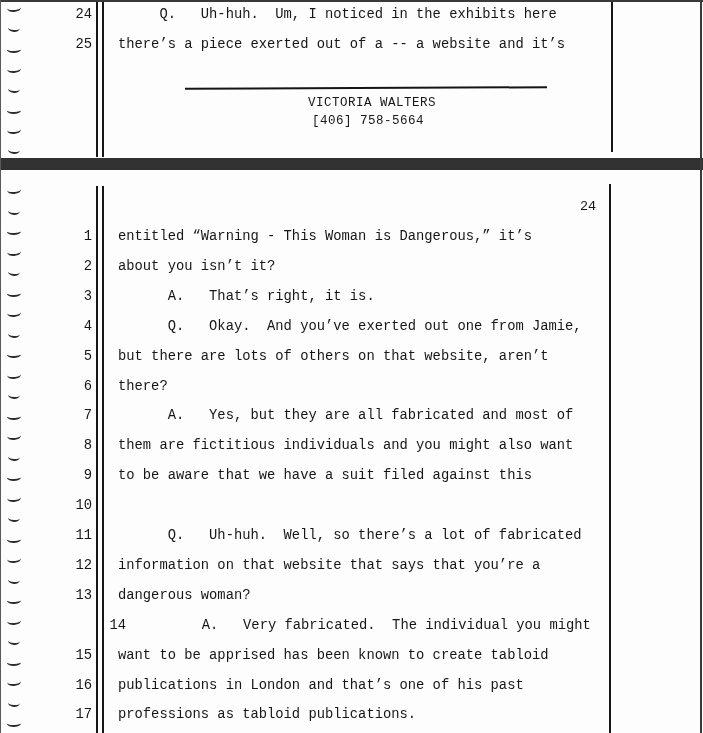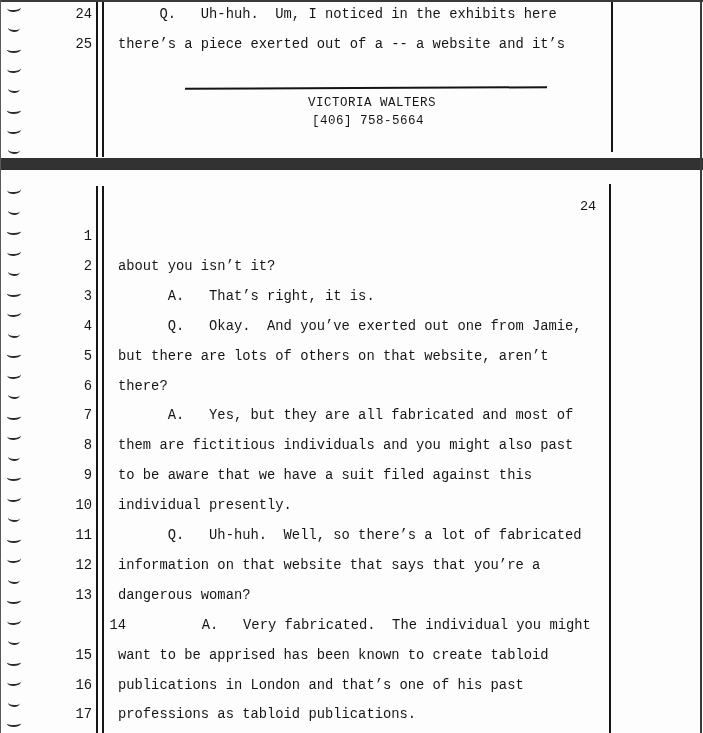--- a/index.html
+++ b/index.html
@@ -112,20 +112,21 @@
 
   <div class="divider" style="background: rgb(50, 50, 50);"></div>
 
   <div>
     <div class="page-num">24</div>
     <div class="double-rule rule-bottom"></div>
     <div class="right-rule right-rule-bottom"></div>
     <div id="rows-bottom">
         <div class="trow" style="top: 229px;">
           <span class="lnum">1</span>
+          <span class="ltext">entitled “Warning - This Woman is Dangerous,” it’s</span>
         </div>
         <div class="trow" style="top: 258.9px;">
           <span class="lnum">2</span>
           <span class="ltext">about you isn’t it?</span>
         </div>
         <div class="trow" style="top: 288.8px;">
           <span class="lnum">3</span>
           <span class="ltext">      A.   That’s right, it is.</span>
         </div>
         <div class="trow" style="top: 318.7px;">
@@ -139,29 +140,28 @@
         <div class="trow" style="top: 378.5px;">
           <span class="lnum">6</span>
           <span class="ltext">there?</span>
         </div>
         <div class="trow" style="top: 408.4px;">
           <span class="lnum">7</span>
           <span class="ltext">      A.   Yes, but they are all fabricated and most of</span>
         </div>
         <div class="trow" style="top: 438.3px;">
           <span class="lnum">8</span>
-          <span class="ltext">them are fictitious individuals and you might also past</span>
+          <span class="ltext">them are fictitious individuals and you might also want</span>
         </div>
         <div class="trow" style="top: 468.2px;">
           <span class="lnum">9</span>
           <span class="ltext">to be aware that we have a suit filed against this</span>
         </div>
         <div class="trow" style="top: 498.1px; padding-left: 46px;">
           <span class="lnum">10</span>
-          <span class="ltext">individual presently.</span>
         </div>
         <div class="trow" style="top: 528px;">
           <span class="lnum">11</span>
           <span class="ltext">      Q.   Uh-huh.  Well, so there’s a lot of fabricated</span>
         </div>
         <div class="trow" style="top: 557.9px;">
           <span class="lnum">12</span>
           <span class="ltext">information on that website that says that you’re a</span>
         </div>
         <div class="trow" style="top: 587.8px;">

